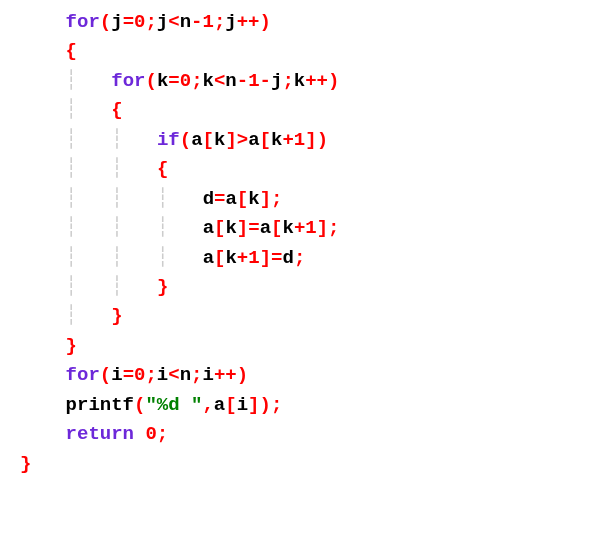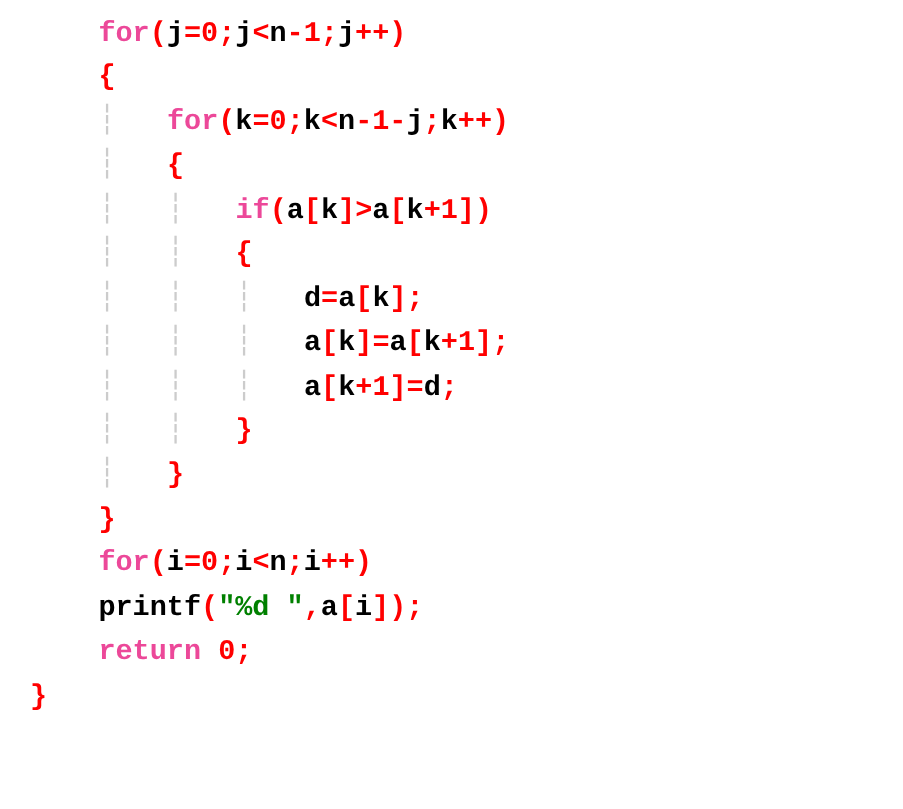--- a/index.html
+++ b/index.html
@@ -17,21 +17,21 @@
       font-family: inherit;
     }
     .line {
       white-space: pre;
       position: relative;
     }
     .guide {
       color: #cccccc;
       font-weight: normal;
     }
-    .kw { color: #ec4899; }
+    .kw { color: #6d28d9; }
     .br { color: #ff0000; }
     .op { color: #ff0000; }
     .num { color: #ff0000; }
     .str { color: #008000; }
     .id { color: #000000; }
   </style>
 </head>
 <body>
 
 <pre id="code"><div class="line">    <span class="kw">for</span><span class="br">(</span><span class="id">j</span><span class="op">=</span><span class="num">0</span><span class="op">;</span><span class="id">j</span><span class="op">&lt;</span><span class="id">n</span><span class="op">-</span><span class="num">1</span><span class="op">;</span><span class="id">j</span><span class="op">++)</span></div><div class="line">    <span class="br">{</span></div><div class="line">    <span class="guide">┆</span>   <span class="kw">for</span><span class="br">(</span><span class="id">k</span><span class="op">=</span><span class="num">0</span><span class="op">;</span><span class="id">k</span><span class="op">&lt;</span><span class="id">n</span><span class="op">-</span><span class="num">1</span><span class="op">-</span><span class="id">j</span><span class="op">;</span><span class="id">k</span><span class="op">++)</span></div><div class="line">    <span class="guide">┆</span>   <span class="br">{</span></div><div class="line">    <span class="guide">┆</span>   <span class="guide">┆</span>   <span class="kw">if</span><span class="br">(</span><span class="id">a</span><span class="br">[</span><span class="id">k</span><span class="br">]</span><span class="op">&gt;</span><span class="id">a</span><span class="br">[</span><span class="id">k</span><span class="op">+</span><span class="num">1</span><span class="br">])</span></div><div class="line">    <span class="guide">┆</span>   <span class="guide">┆</span>   <span class="br">{</span></div><div class="line">    <span class="guide">┆</span>   <span class="guide">┆</span>   <span class="guide">┆</span>   <span class="id">d</span><span class="op">=</span><span class="id">a</span><span class="br">[</span><span class="id">k</span><span class="br">]</span><span class="op">;</span></div><div class="line">    <span class="guide">┆</span>   <span class="guide">┆</span>   <span class="guide">┆</span>   <span class="id">a</span><span class="br">[</span><span class="id">k</span><span class="br">]</span><span class="op">=</span><span class="id">a</span><span class="br">[</span><span class="id">k</span><span class="op">+</span><span class="num">1</span><span class="br">]</span><span class="op">;</span></div><div class="line">    <span class="guide">┆</span>   <span class="guide">┆</span>   <span class="guide">┆</span>   <span class="id">a</span><span class="br">[</span><span class="id">k</span><span class="op">+</span><span class="num">1</span><span class="br">]</span><span class="op">=</span><span class="id">d</span><span class="op">;</span></div><div class="line">    <span class="guide">┆</span>   <span class="guide">┆</span>   <span class="br">}</span></div><div class="line">    <span class="guide">┆</span>   <span class="br">}</span></div><div class="line">    <span class="br">}</span></div><div class="line">    <span class="kw">for</span><span class="br">(</span><span class="id">i</span><span class="op">=</span><span class="num">0</span><span class="op">;</span><span class="id">i</span><span class="op">&lt;</span><span class="id">n</span><span class="op">;</span><span class="id">i</span><span class="op">++)</span></div><div class="line">    <span class="id">printf</span><span class="br">(</span><span class="str">"%d "</span><span class="op">,</span><span class="id">a</span><span class="br">[</span><span class="id">i</span><span class="br">])</span><span class="op">;</span></div><div class="line">    <span class="kw">return</span><span class="id"> </span><span class="num">0</span><span class="op">;</span></div><div class="line"><span class="br">}</span></div></pre>

